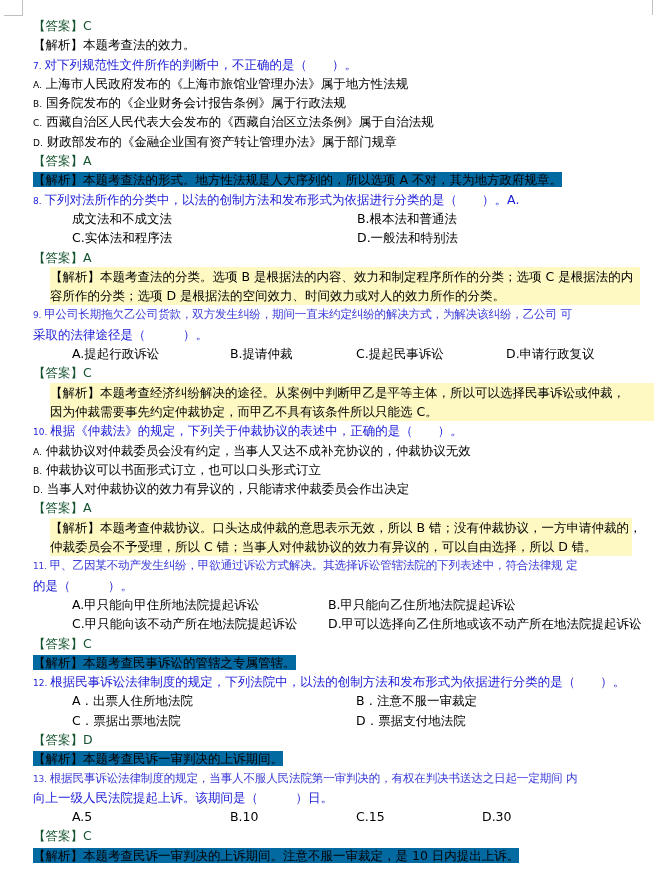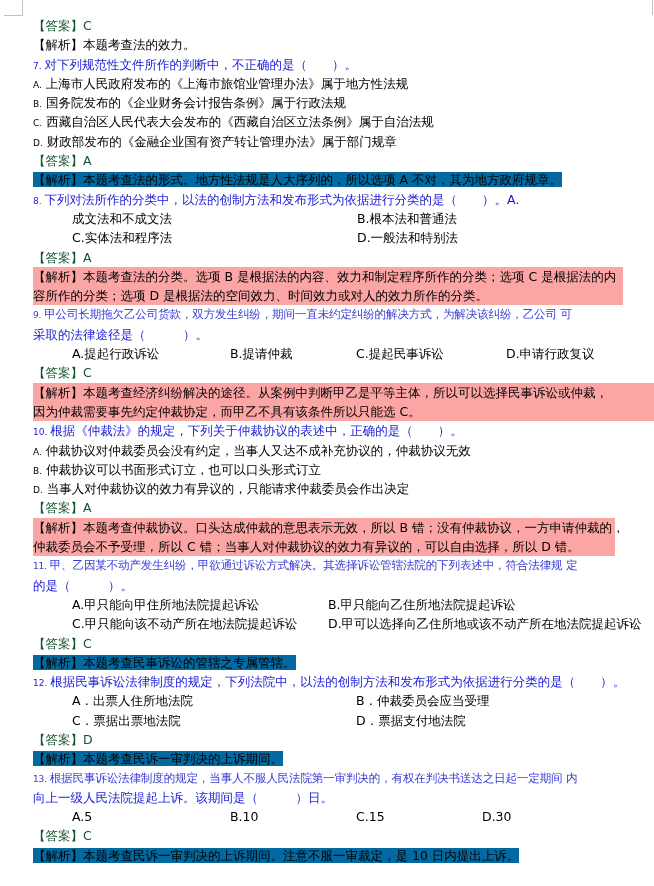--- a/index.html
+++ b/index.html
@@ -17,21 +17,21 @@
     border-left: 1px solid #c0c0c0;
   }
   .page { position: absolute; left: 33px; top: 16px; width: 590px; }
   .ln { position: relative; height: 19.3px; line-height: 19.3px; white-space: nowrap; }
   .ans { color: #14532d; }
   .q { color: #1a1ad6; }
   .q-small { color: #3a3ad8; font-size: 11.6px; letter-spacing: -0.2px; }
   .num { font-size: 9px; margin-right: 3px; }
   .lab { font-size: 9px; margin-right: 4px; }
   .hl { background: #0369a1; }
-  .hl-block { background: #fca5a5; }
+  .hl-block { background: #fef9c3; margin-left: 17px; }
   .col { position: absolute; top: 0; margin-left: 39px; }
 </style>
 </head>
 <body>
 
 <div class="corner-tl"></div>
 <div class="corner-tr"></div>
 
 <div class="page">
 
@@ -106,21 +106,21 @@
     <span class="col" style="left:256px">D.甲可以选择向乙住所地或该不动产所在地法院提起诉讼</span>
   </div>
   <div class="ln ans">【答案】C</div>
   <div class="ln"><span class="hl">【解析】本题考查民事诉讼的管辖之专属管辖。</span></div>
 
   <div class="ln q">
     <span class="num">12.</span><span>根据民事诉讼法律制度的规定，下列法院中，以法的创制方法和发布形式为依据进行分类的是（　　）。</span>
   </div>
   <div class="ln">
     <span class="col" style="left:0">A．出票人住所地法院</span>
-    <span class="col" style="left:284px">B．仲裁委员会应当受理</span>
+    <span class="col" style="left:284px">B．注意不服一审裁定</span>
   </div>
   <div class="ln">
     <span class="col" style="left:0">C．票据出票地法院</span>
     <span class="col" style="left:284px">D．票据支付地法院</span>
   </div>
   <div class="ln ans">【答案】D</div>
   <div class="ln"><span class="hl">【解析】本题考查民诉一审判决的上诉期间。</span></div>
 
   <div class="ln q-small">
     <span class="num">13.</span><span>根据民事诉讼法律制度的规定，当事人不服人民法院第一审判决的，有权在判决书送达之日起一定期间 内</span>

